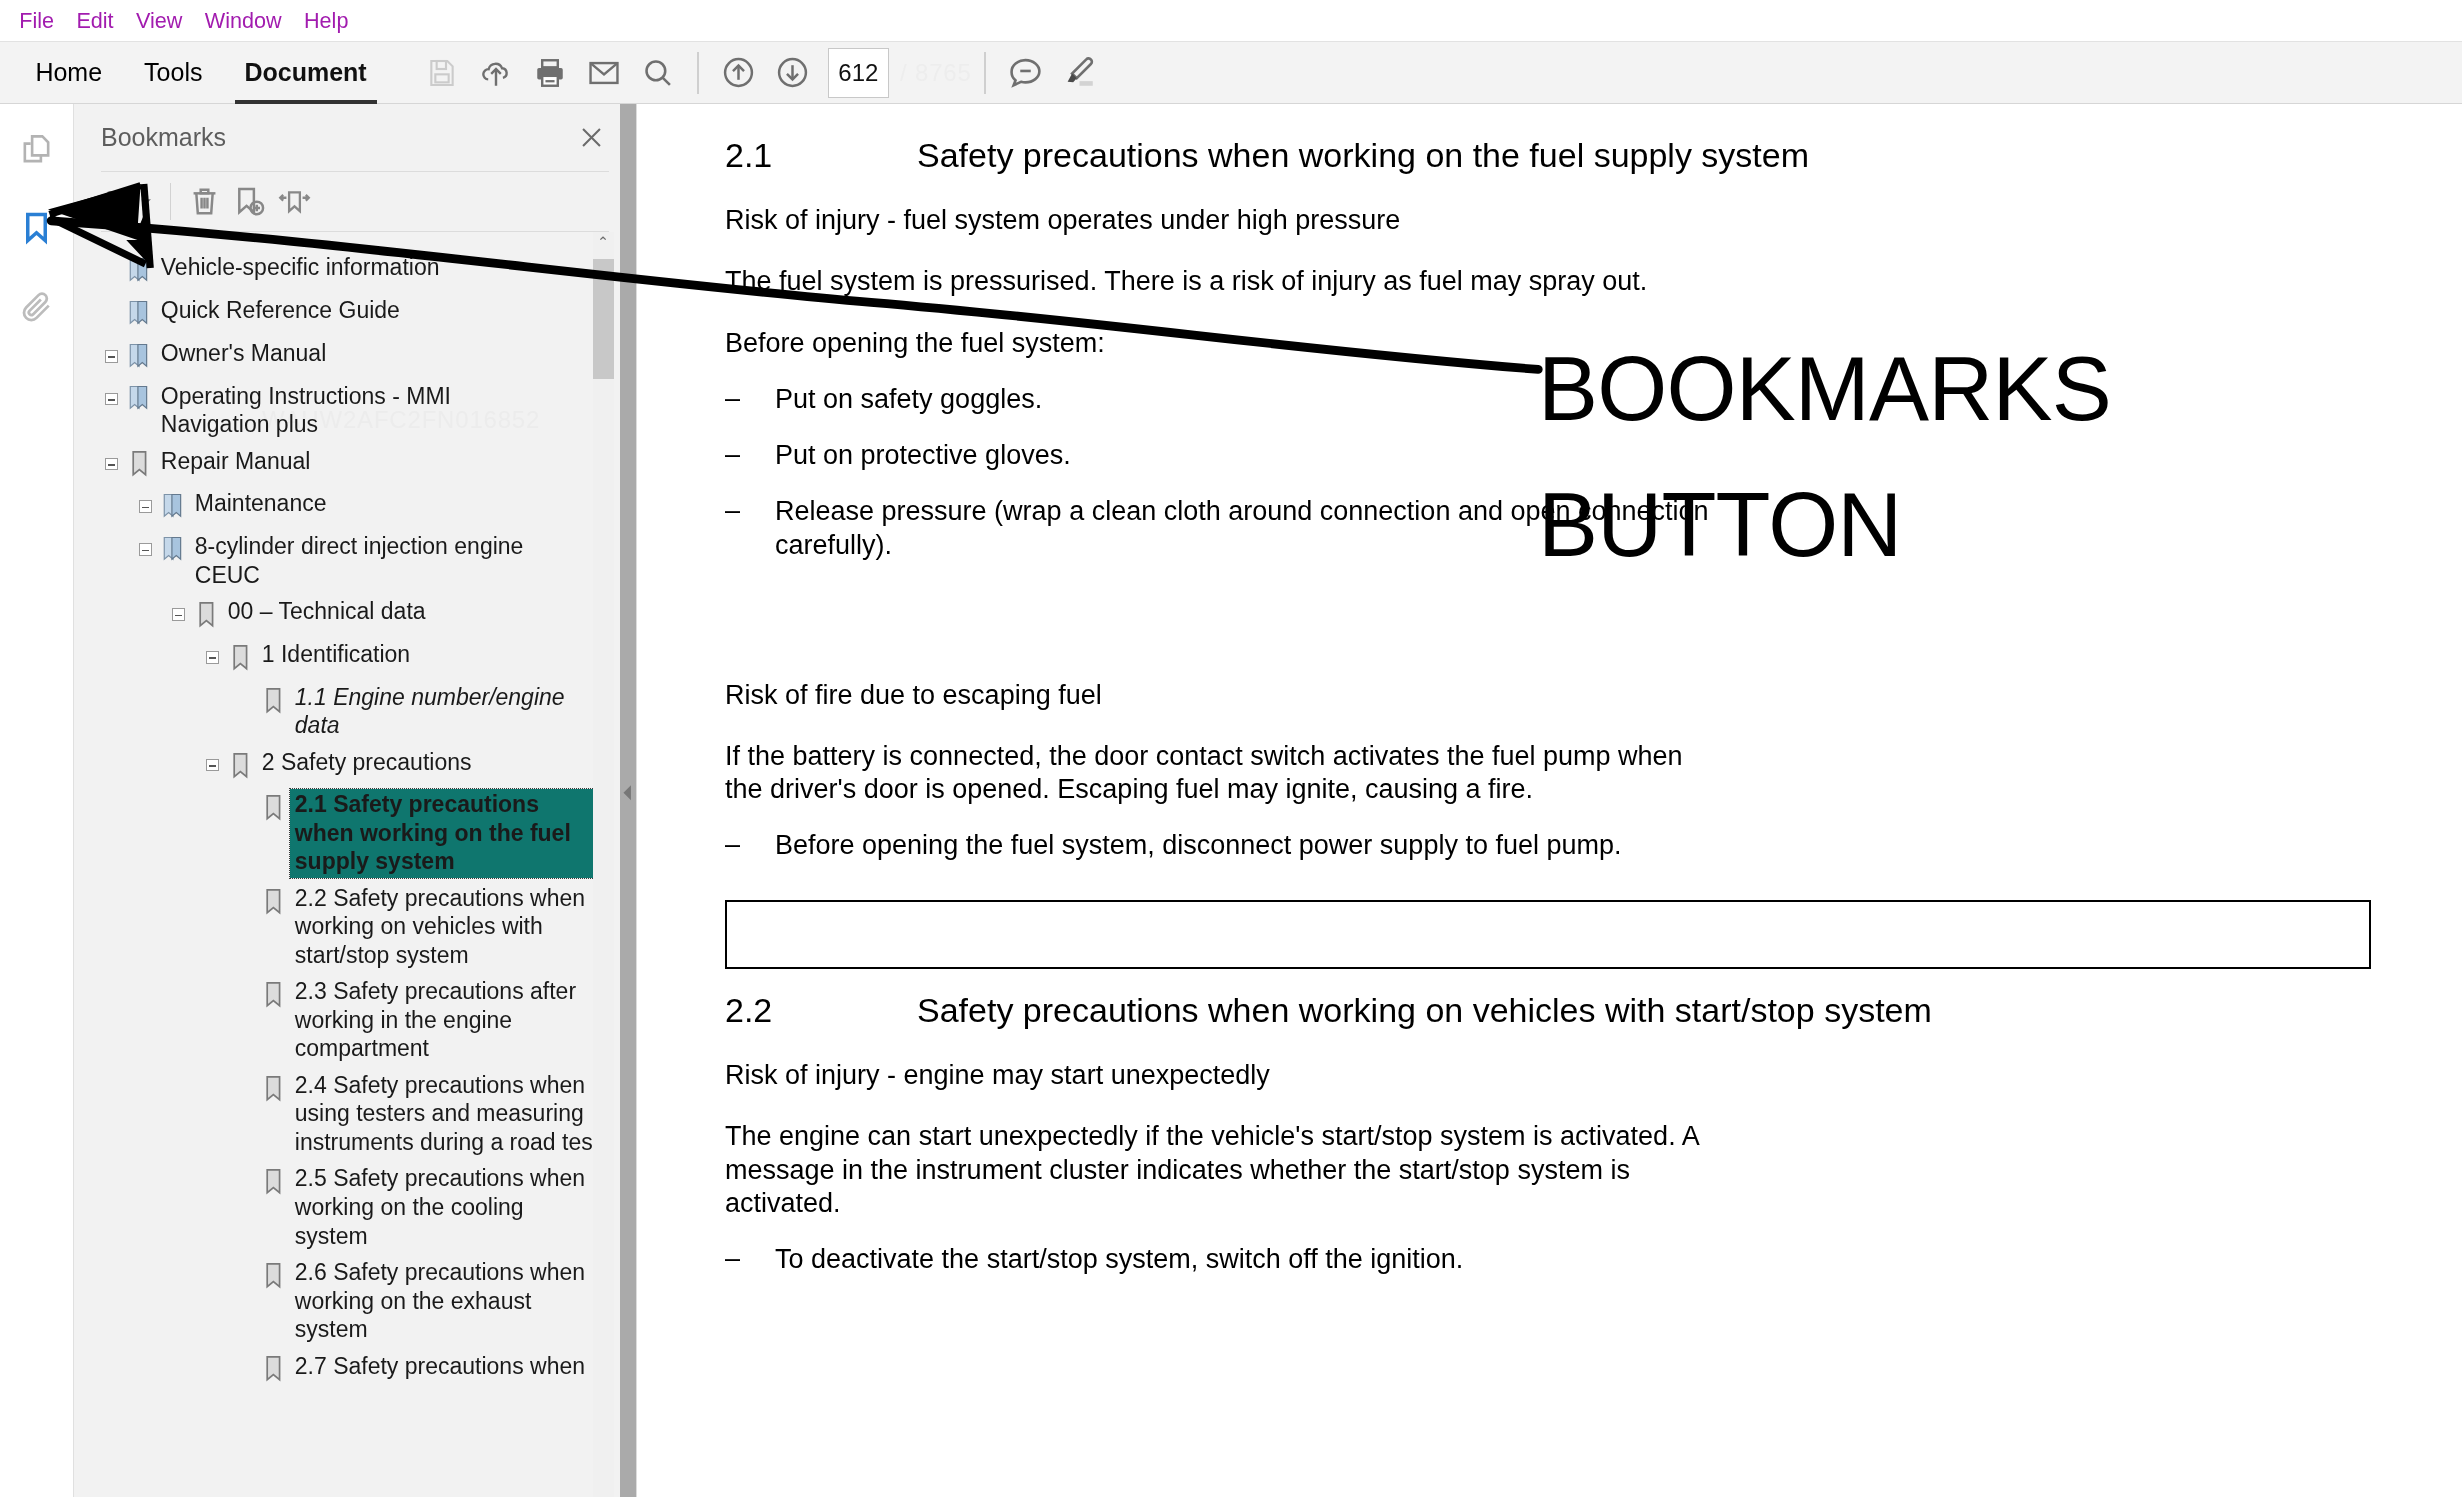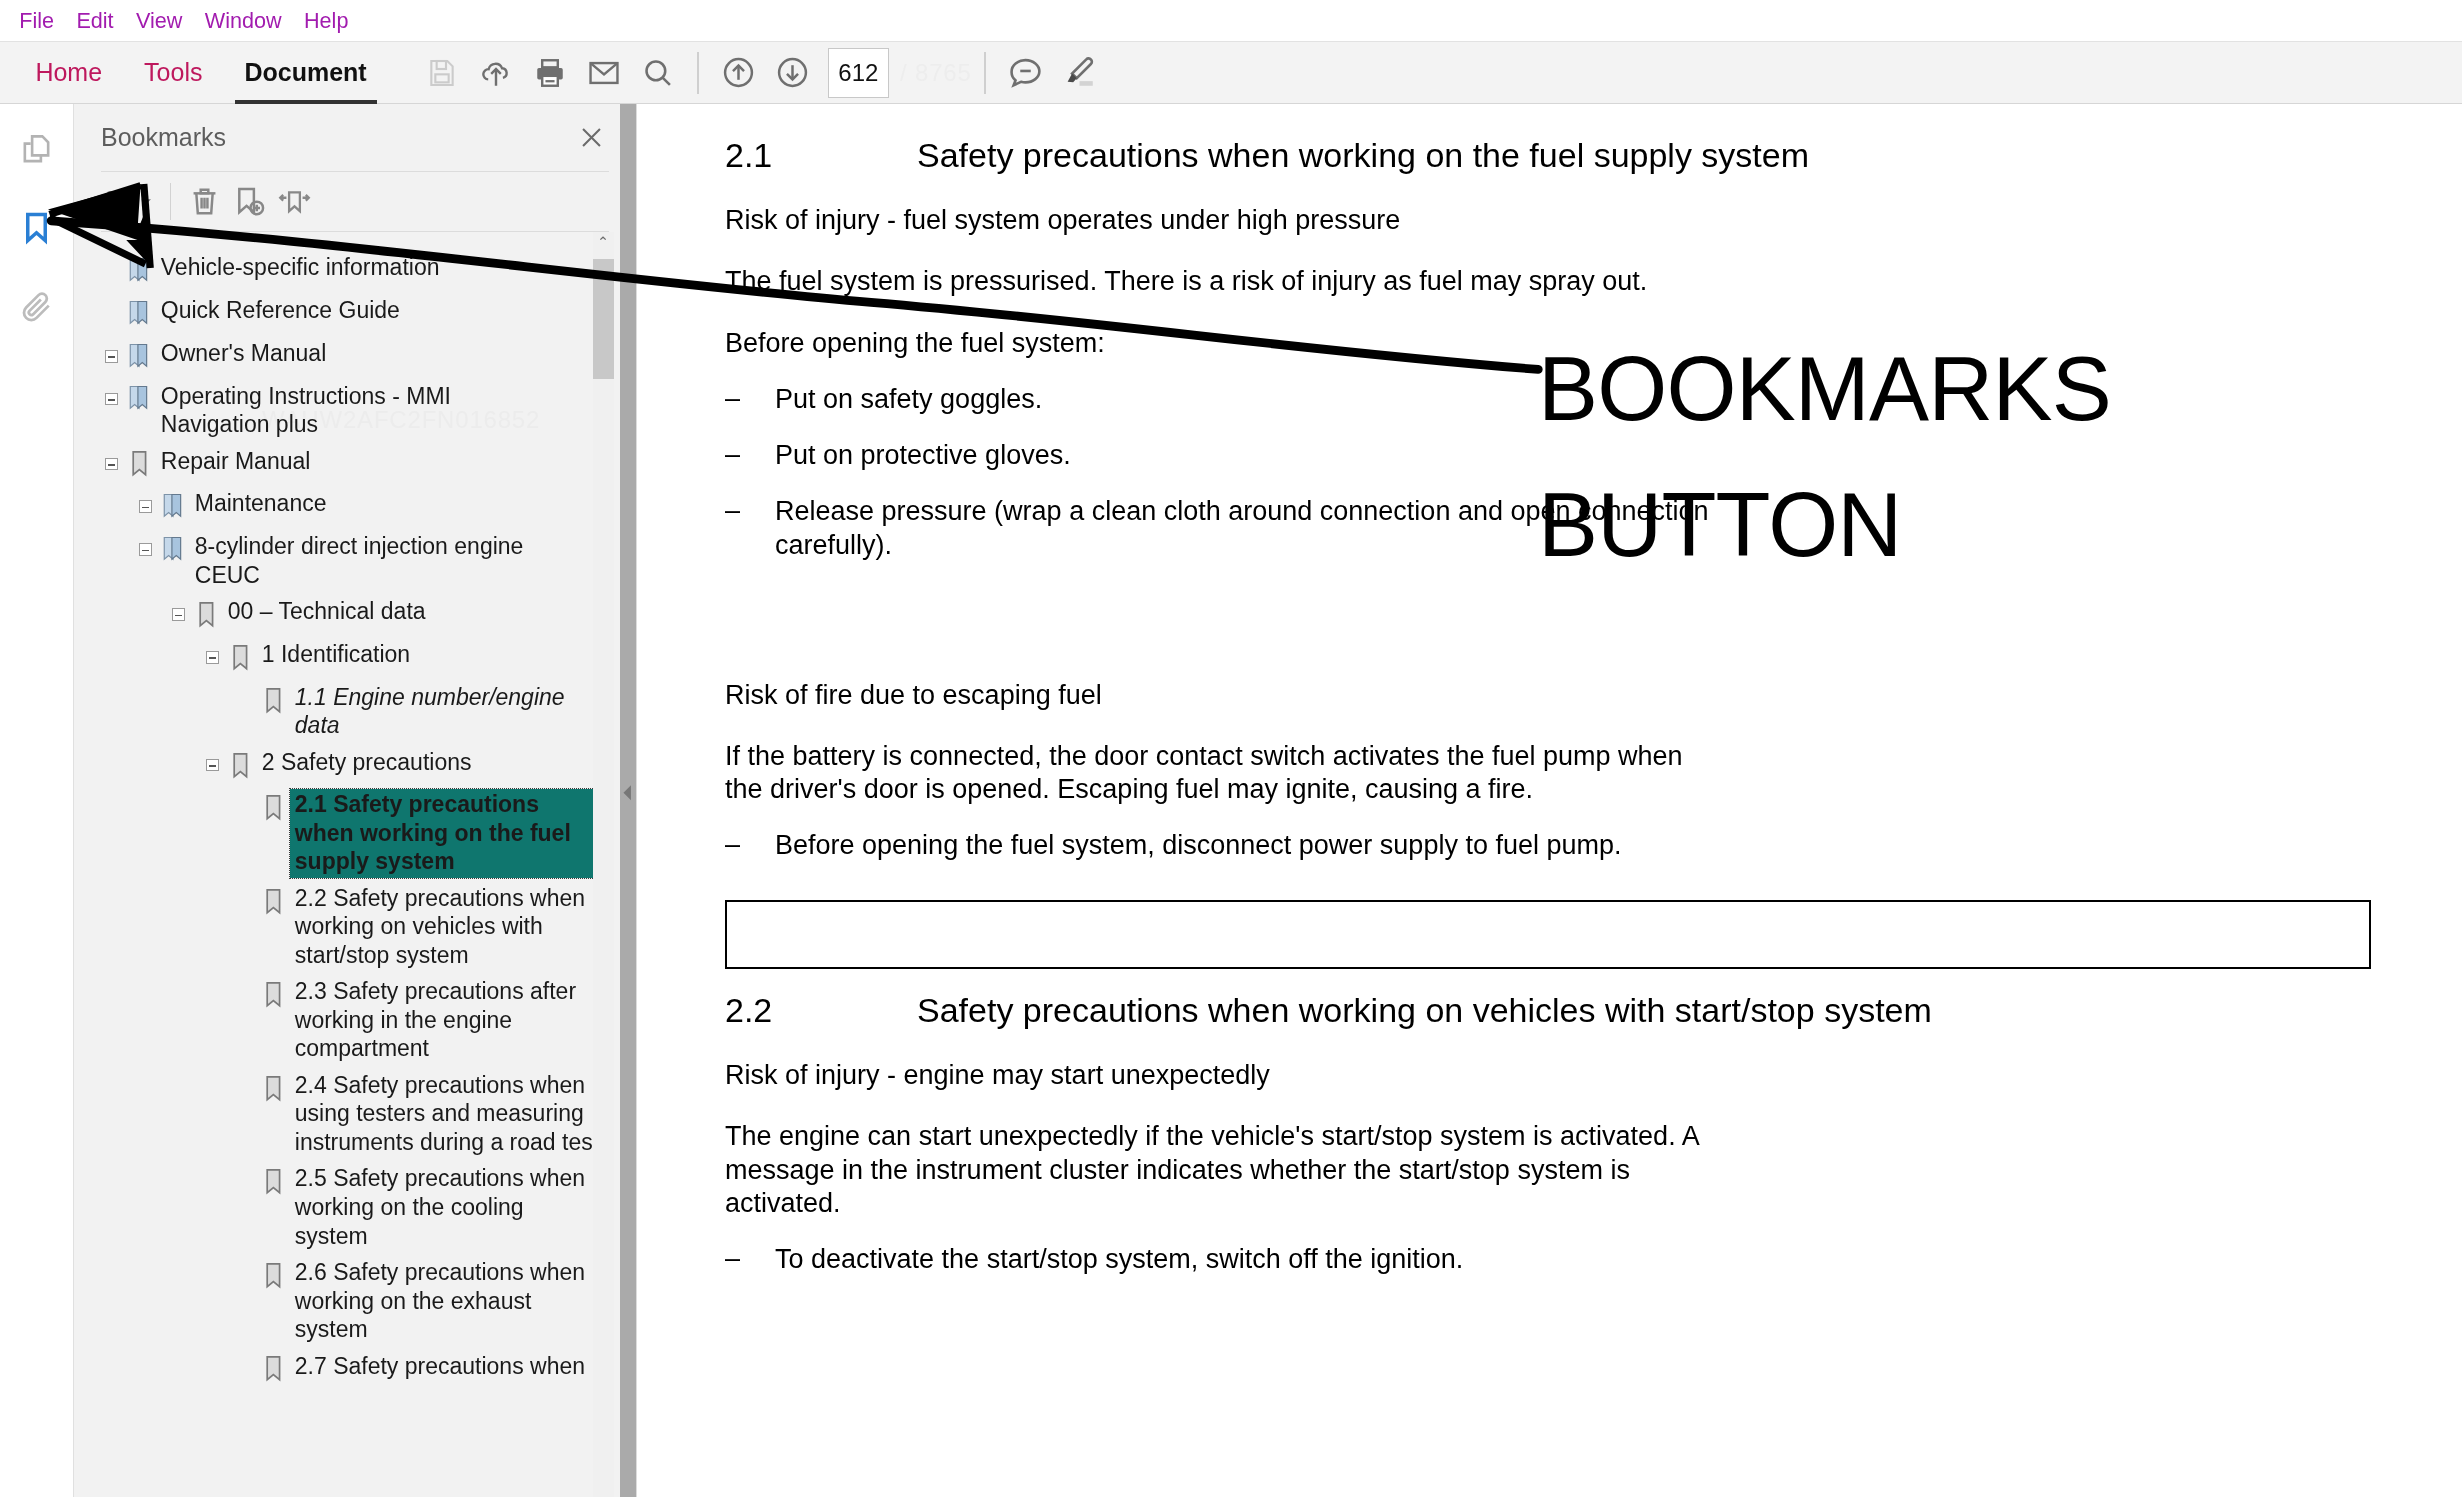--- a/index.html
+++ b/index.html
@@ -23,21 +23,21 @@
   }
 
   
   .toolbar {
     position:absolute; top:42px; left:0; width:2462px; height:62px;
     background:#f3f3f3; border-bottom:0.8px solid #d6d6d6;
     display:flex; align-items:center; padding-left:14.4px;
   }
   .tabs { display:flex; align-items:flex-end; height:62px; }
   .tab {
-    font-size:25px; color:#be185d; padding:0 21px; height:62px;
+    font-size:25px; color:#000000; padding:0 21px; height:62px;
     display:flex; align-items:center; position:relative; cursor:pointer;
     white-space:nowrap;
   }
   .tab.active { color:#111; font-weight:600; }
   .tab.active::after {
     content:""; position:absolute; left:11.2px; right:11.2px; bottom:0;
     height:3.2px; background:#333;
   }
   .tb-icons { display:flex; align-items:center; margin-left:27px; gap:0px; }
   .tbtn {

